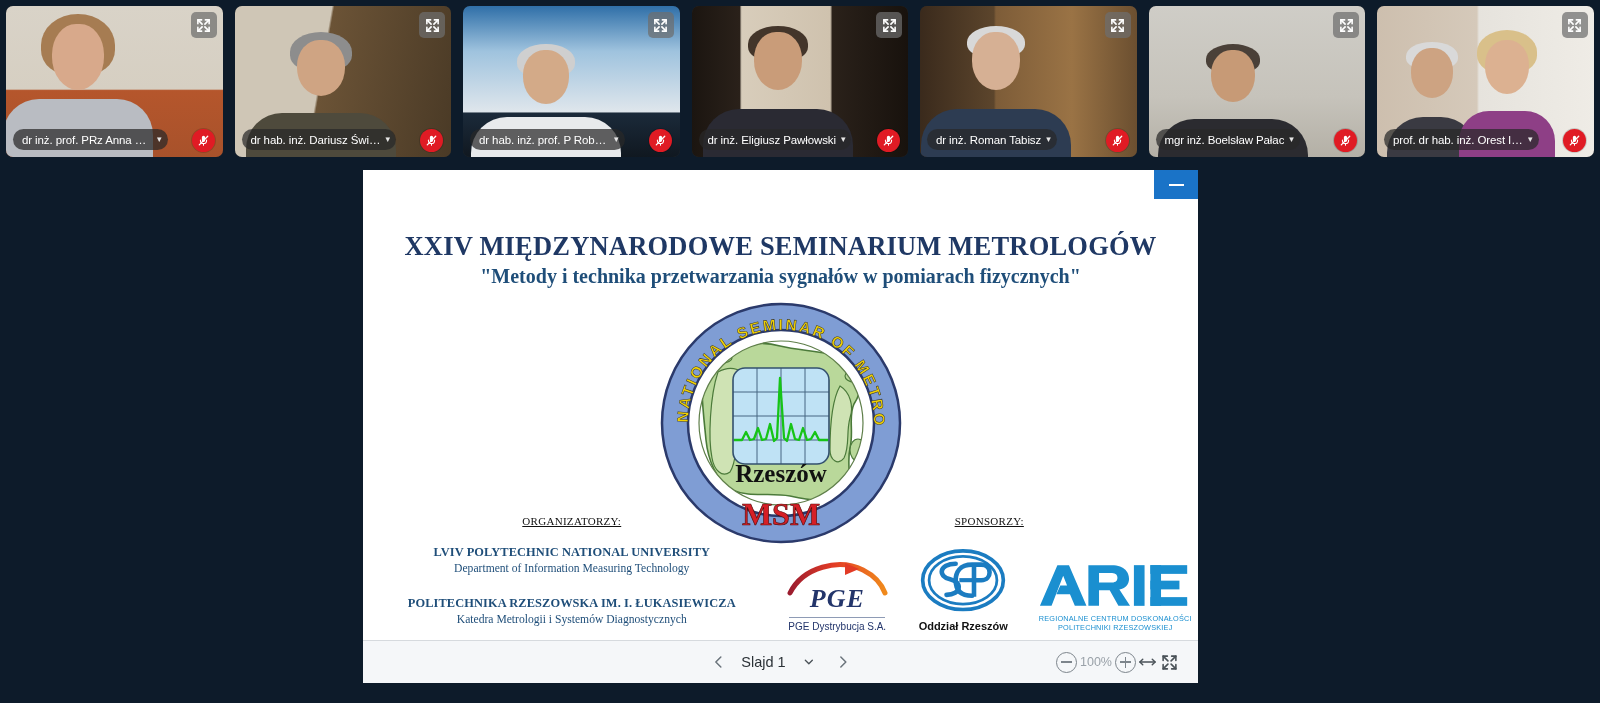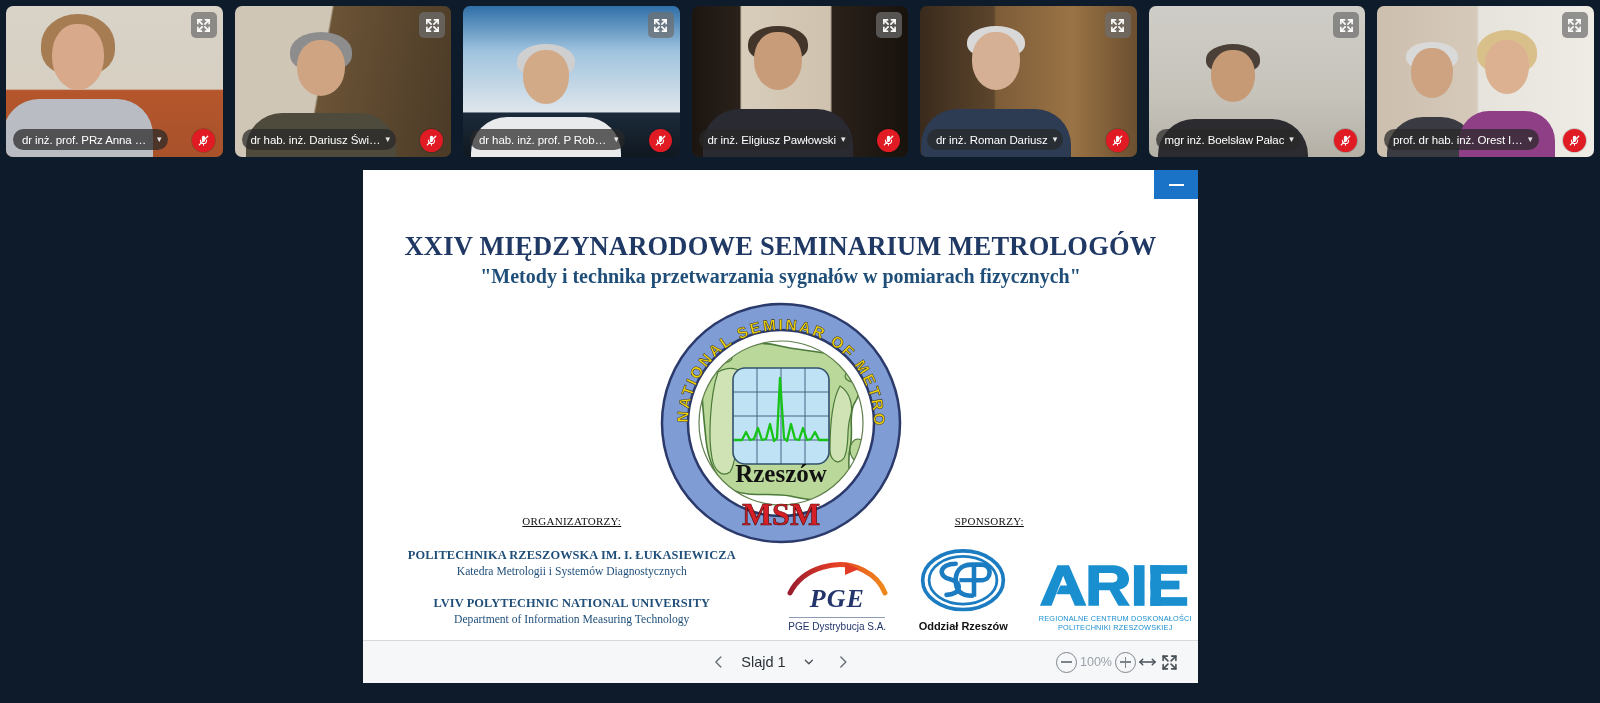--- a/index.html
+++ b/index.html
@@ -411,21 +411,21 @@
               <line x1="2" y1="2" x2="6.5" y2="6.5"></line>
           <polyline points="10,14 14,14 14,10"></polyline>
               <line x1="14" y1="14" x2="9.5" y2="9.5"></line>
           <polyline points="14,6 14,2 10,2"></polyline>
               <line x1="14" y1="2" x2="9.5" y2="6.5"></line>
           <polyline points="2,10 2,14 6,14"></polyline>
               <line x1="2" y1="14" x2="6.5" y2="9.5"></line>
         </svg>
       </div>
       <div class="name-bar">
-        <span class="name-text">dr inż. Roman Dariusz</span>
+        <span class="name-text">dr inż. Roman Tabisz</span>
         <span class="name-chevron">▾</span>
       </div>
       <div class="mute-badge" style="right:8px;">
         <svg viewBox="0 0 16 16">
           <path d="M8 2.2c-1.1 0-2 .9-2 2v3.6c0 1.1.9 2 2 2s2-.9 2-2V4.2c0-1.1-.9-2-2-2z" fill="#ffffff"></path>
           <path d="M4.2 7.4v.6c0 2.1 1.7 3.8 3.8 3.8s3.8-1.7 3.8-3.8v-.6" fill="none" stroke="#ffffff" stroke-width="1.3" stroke-linecap="round"></path>
           <line x1="8" y1="11.8" x2="8" y2="13.8" stroke="#ffffff" stroke-width="1.3" stroke-linecap="round"></line>
           <line x1="2.8" y1="13.4" x2="13.2" y2="2.8" stroke="#ffffff" stroke-width="1.6" stroke-linecap="round"></line>
         </svg>
       </div>
@@ -559,27 +559,27 @@
           <text font-family="Liberation Sans, sans-serif" font-weight="bold" font-size="15.5" fill="#f2d200" stroke="#333" stroke-width="0.5" letter-spacing="2.2">
             <textPath href="#arcTop" startOffset="50%" text-anchor="middle" id="logo-arc">INTERNATIONAL SEMINAR OF METROLOGY</textPath>
           </text>
         </svg>
       </div>
 
       <div class="cols">
 
         <div class="col">
           <div class="col-head">ORGANIZATORZY:</div>
+          <div class="org-block second">
+            <div class="org-name">LVIV POLYTECHNIC NATIONAL UNIVERSITY</div>
+            <div class="org-dept">Department of Information Measuring Technology</div>
+          </div>
           <div class="org-block">
             <div class="org-name">POLITECHNIKA RZESZOWSKA IM. I. ŁUKASIEWICZA</div>
             <div class="org-dept">Katedra Metrologii i Systemów Diagnostycznych</div>
-          </div>
-          <div class="org-block second">
-            <div class="org-name">LVIV POLYTECHNIC NATIONAL UNIVERSITY</div>
-            <div class="org-dept">Department of Information Measuring Technology</div>
           </div>
         </div>
 
         <div class="col">
           <div class="col-head">SPONSORZY:</div>
 
           <div class="sponsor-logos">
 
             <div class="pge">
               <div class="pge-arc">

